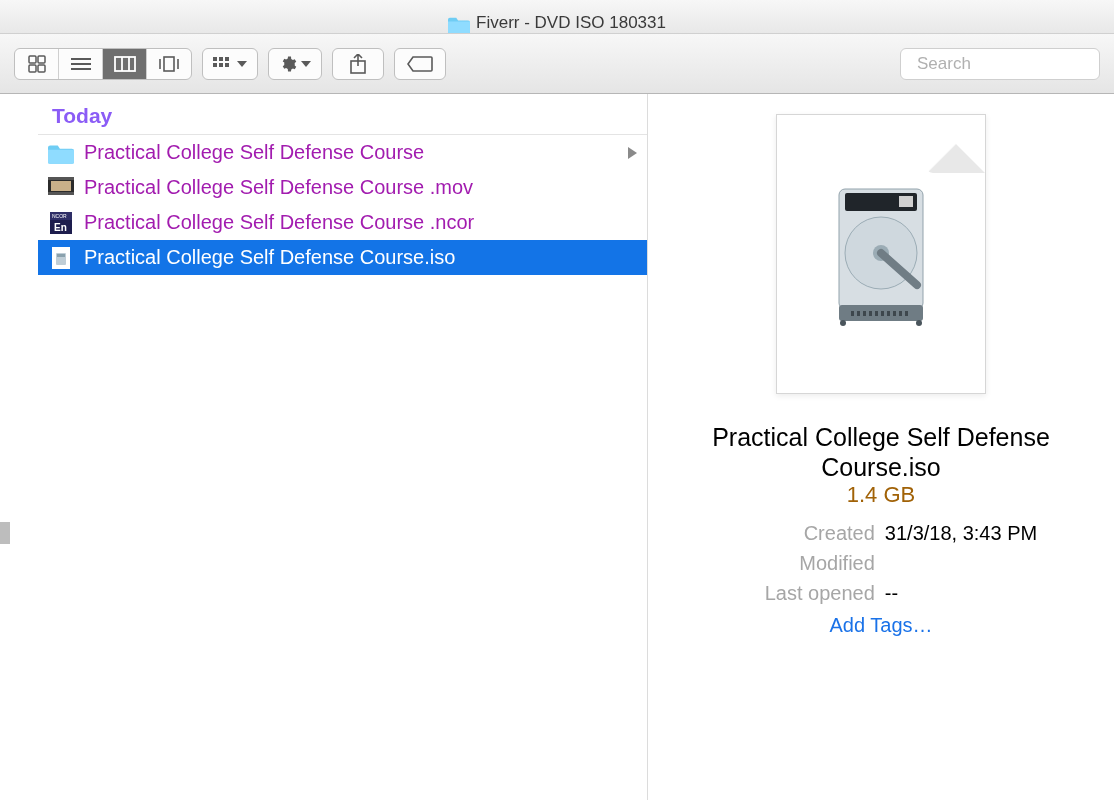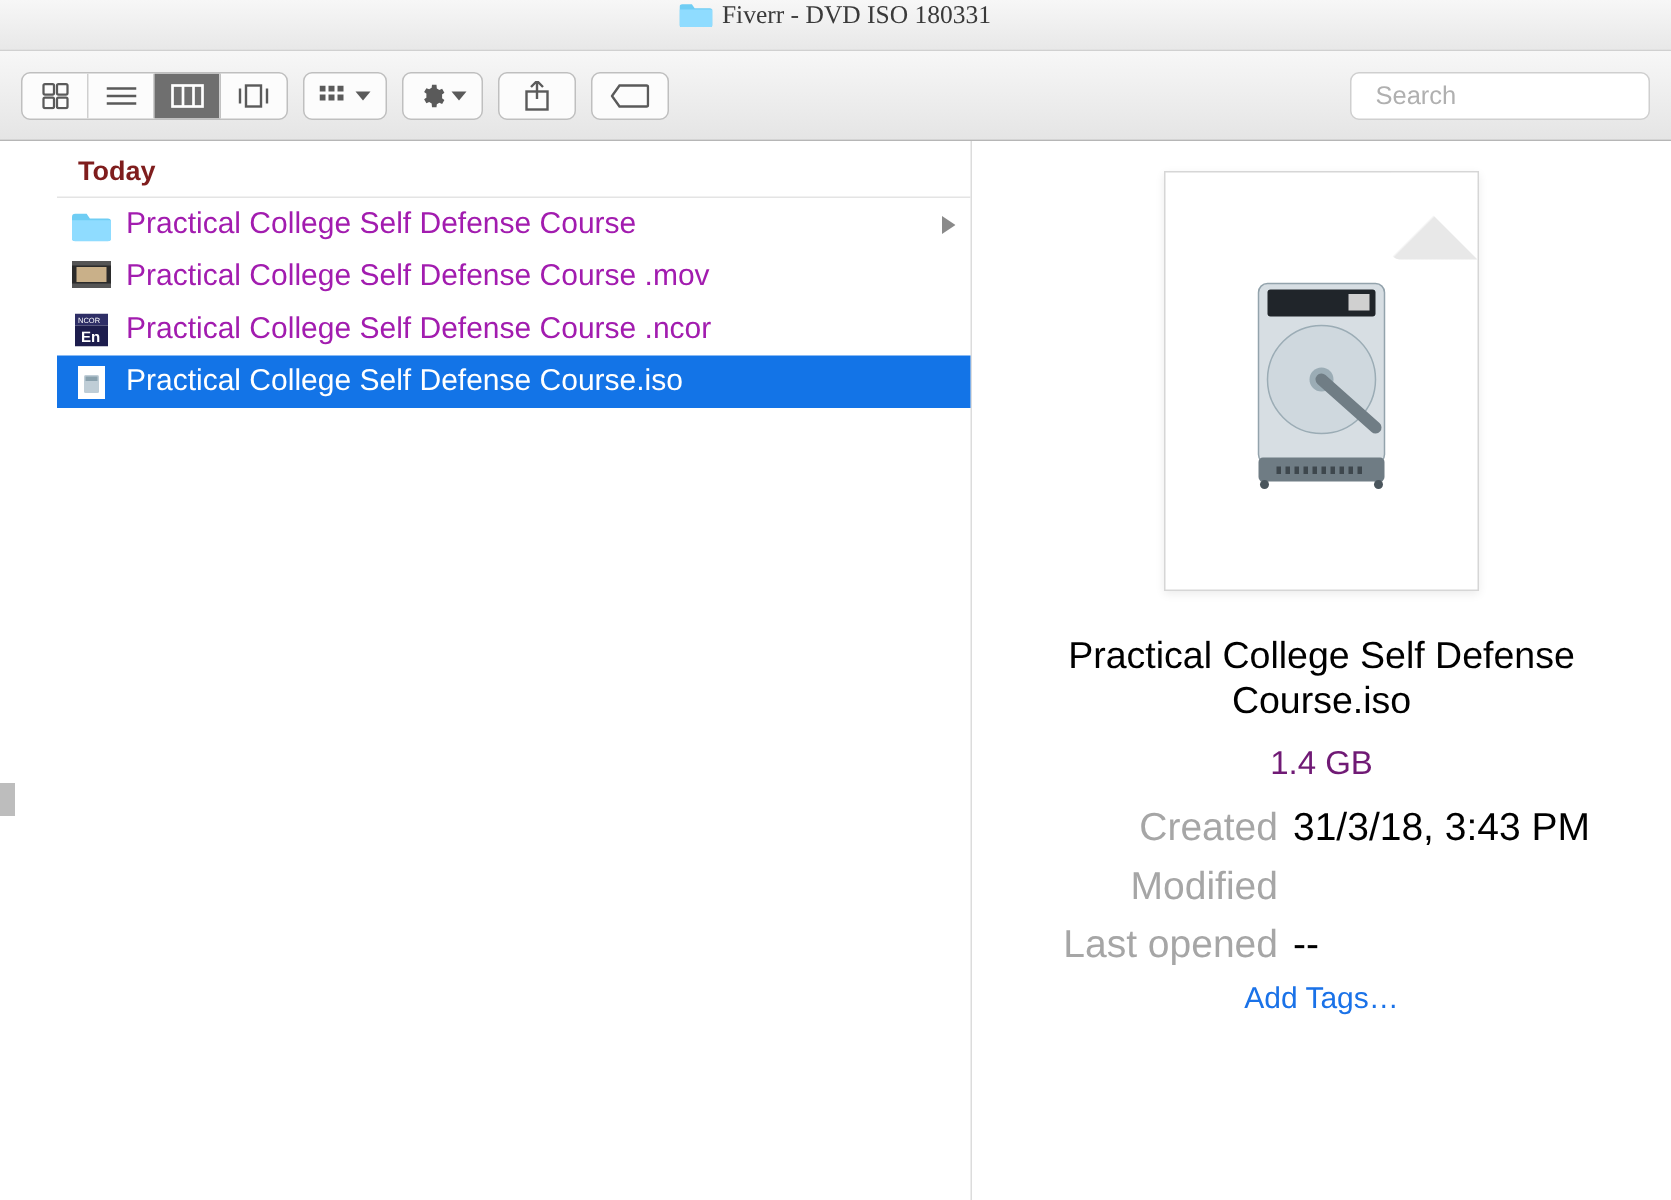--- a/index.html
+++ b/index.html
@@ -10,24 +10,23 @@
     width: 1114px;
     height: 800px;
     overflow: hidden;
     color: #000;
   }
   
   .title-bar {
     height: 34px;
     background: linear-gradient(#f7f7f7,#e8e8e8);
     display: flex;
-    align-items: flex-start;
+    align-items: flex-end;
     justify-content: center;
     border-bottom: 1px solid #d0d0d0;
-    font-family: Liberation Serif, serif;
   }
   .title-bar .folder-icon { width: 22px; height: 18px; margin-right: 6px; }
   .title-bar .title-text { font-size: 17px; color: #3a3a3a; }
   
   .toolbar {
     height: 60px;
     background: linear-gradient(#f7f7f7,#e5e5e5);
     border-bottom: 1px solid #b6b6b6;
     display: flex;
     align-items: center;
@@ -90,21 +89,21 @@
   .left-gutter::after{
     content:""; position:absolute; left:0; top:428px; height:22px; width:10px; background:#bdbdbd;
   }
   .column {
     width: 610px;
     border-right: 1px solid #dcdcdc;
     background: #fff;
     display: flex; flex-direction: column;
   }
   .col-header {
-    font-size: 18px; font-weight: 600; color: #7f1d1d;
+    font-size: 21px; font-weight: 600; color: #8b5cf6;
     padding: 10px 14px 6px;
     border-bottom: 1px solid #e4e4e4;
   }
   .file-row {
     display: flex; align-items: center; gap: 10px;
     padding: 6px 10px;
     font-size: 20px;
     color: #a21caf;
     white-space: nowrap;
     position: relative;
@@ -125,22 +124,22 @@
     content:""; position:absolute; top:0; right:0; width:58px; height:58px;
     background: linear-gradient(135deg, transparent 49%, #e8e8e8 51%);
     border-bottom-left-radius:6px;
   }
   .doc-preview::after{
     content:""; position:absolute; top:0; right:0; width:58px; height:58px;
     background:#fff;
     clip-path: polygon(0 0, 100% 100%, 100% 0);
   }
   .prev-title { font-size: 25px; color:#000; text-align:center; margin-top:28px; line-height:1.2; max-width: 380px;}
-  .prev-size { font-size: 22px; color:#701a75; margin-top:14px;}
-  .meta { margin-top: 10px; font-size: 26px; }
+  .prev-size { font-size: 22px; color:#a16207; margin-top:0;}
+  .meta { margin-top: 10px; font-size: 20px; }
   .meta-row { display:flex; gap: 10px; line-height:1.5;}
   .meta-label { width: 150px; text-align:right; color:#a6a6a6;}
   .meta-value { color:#000; }
   .add-tags { margin-top: 6px; font-size: 20px; color:#1a72e8; }
   
   .chev-down{width:0;height:0;border-left:5px solid transparent;border-right:5px solid transparent;border-top:6px solid currentColor;display:inline-block;}
 </style>
 </head>
 <body>
 

